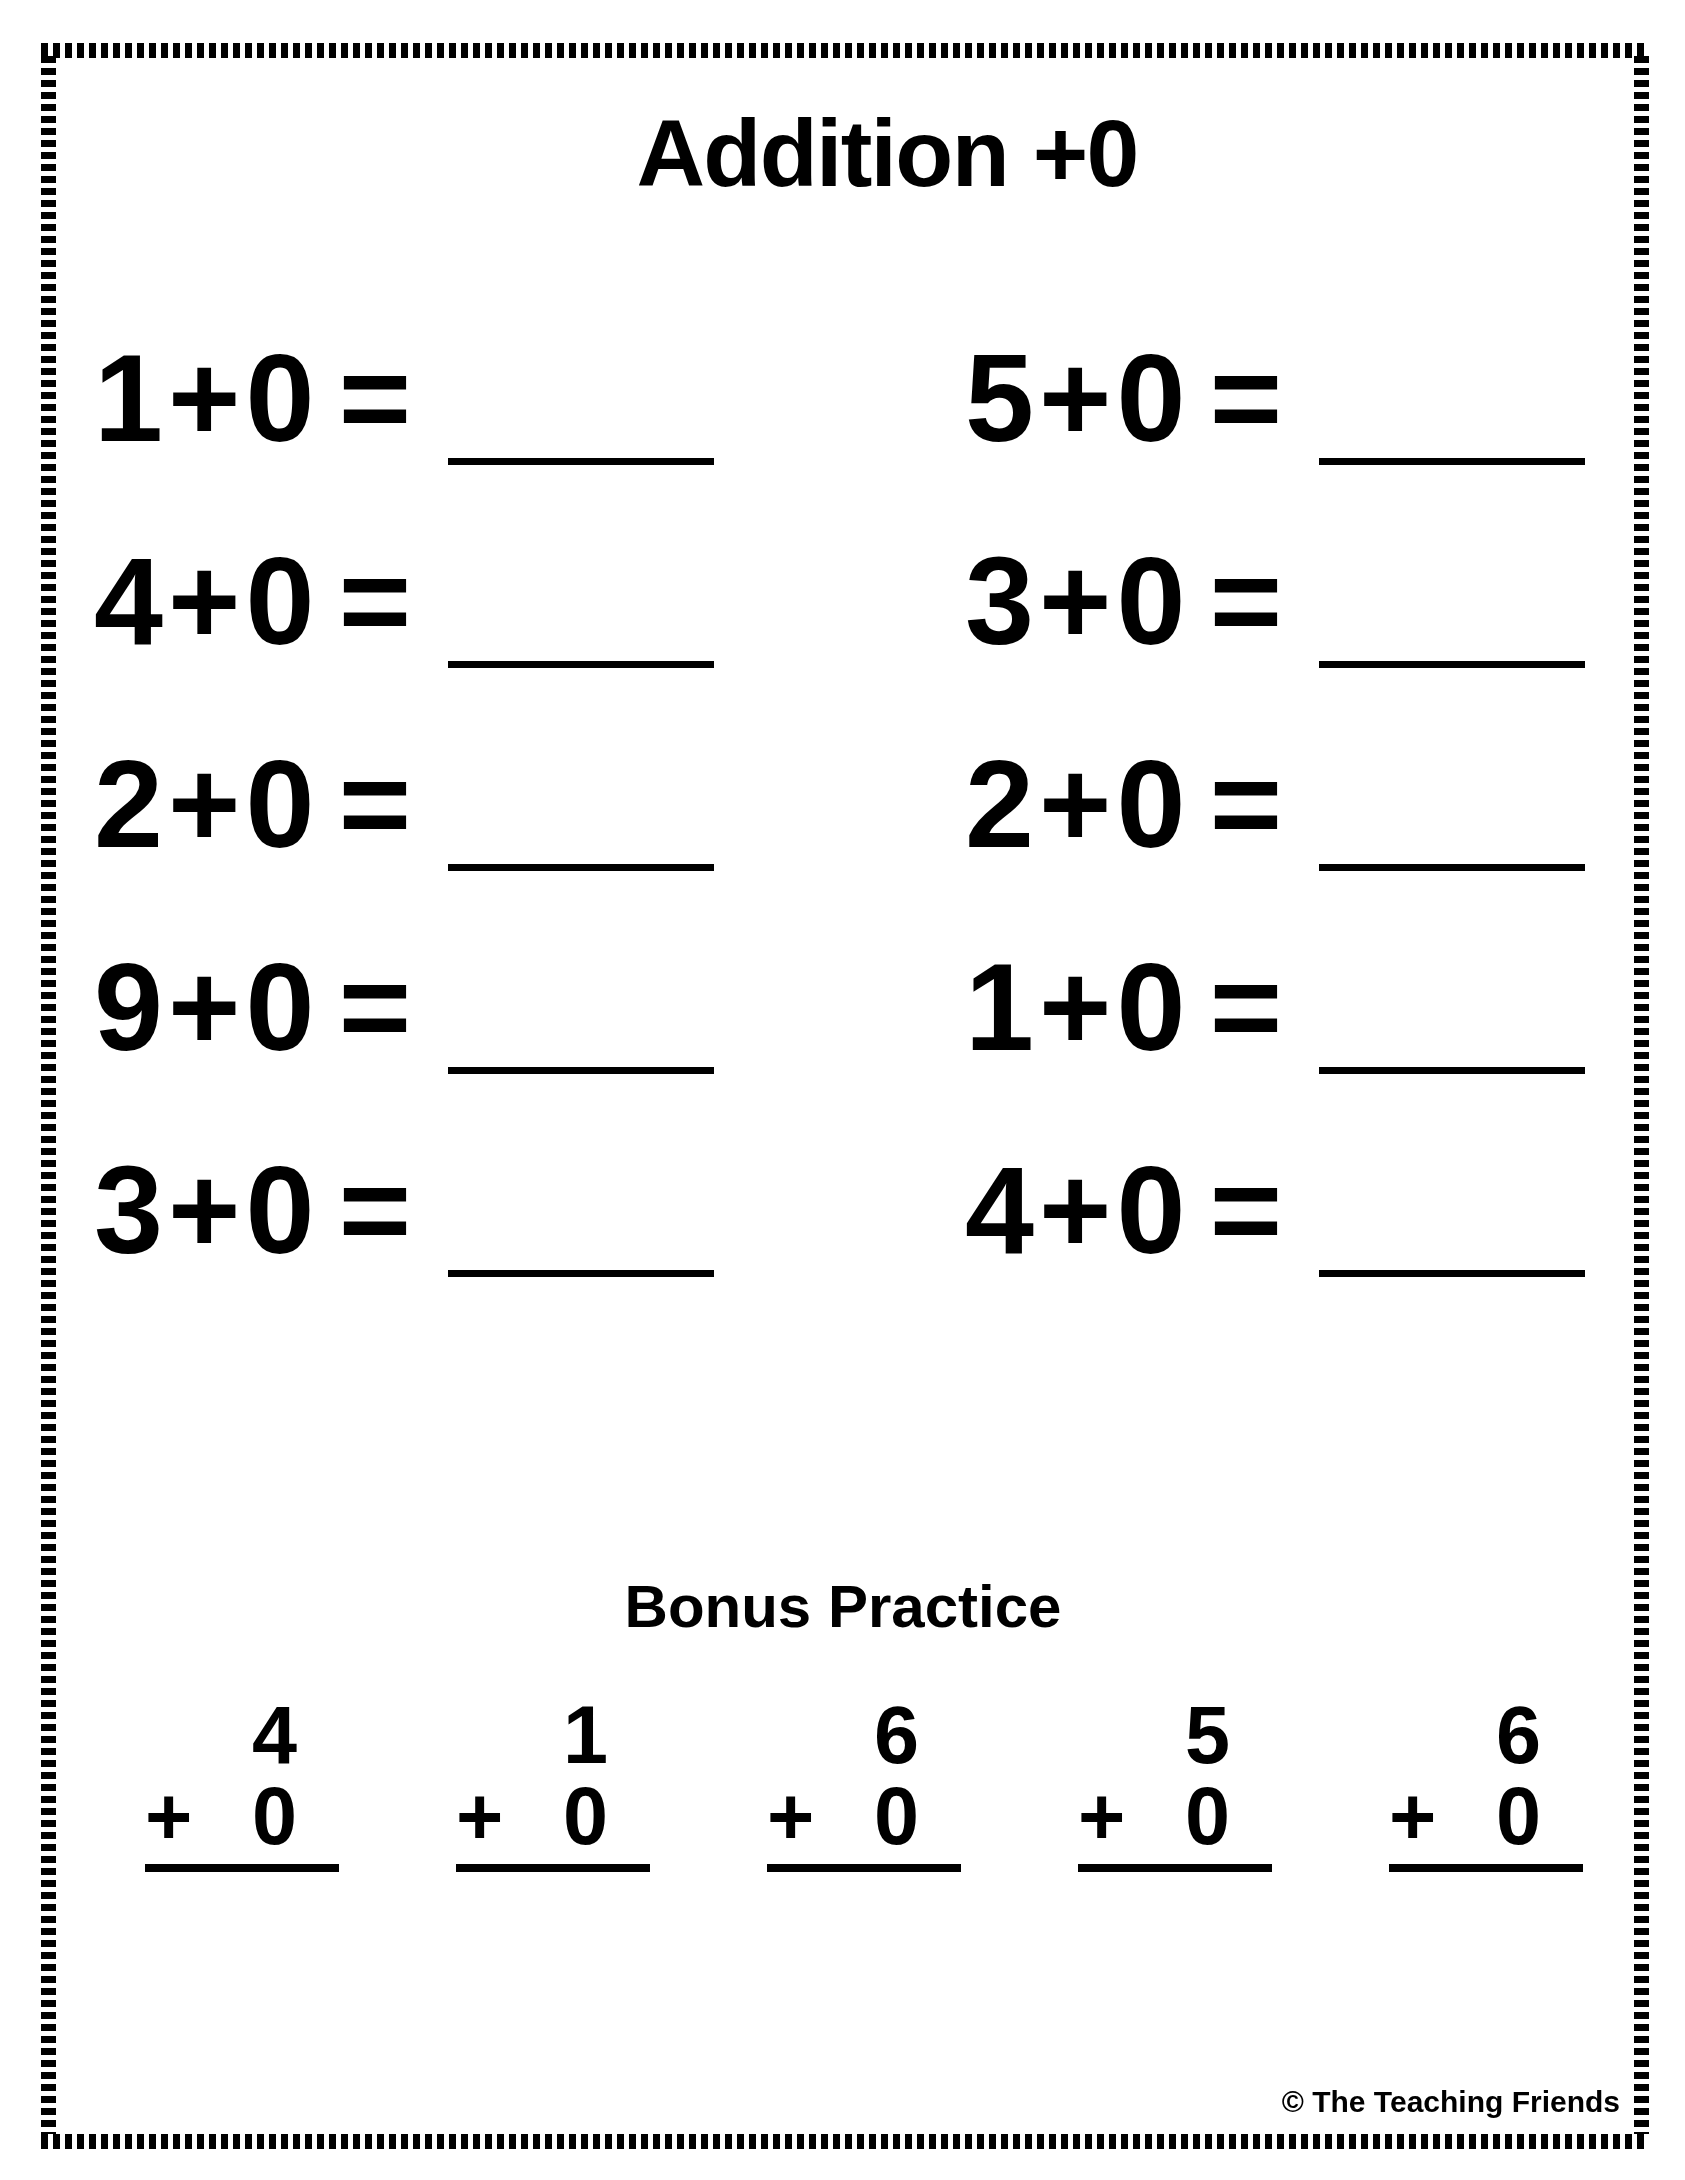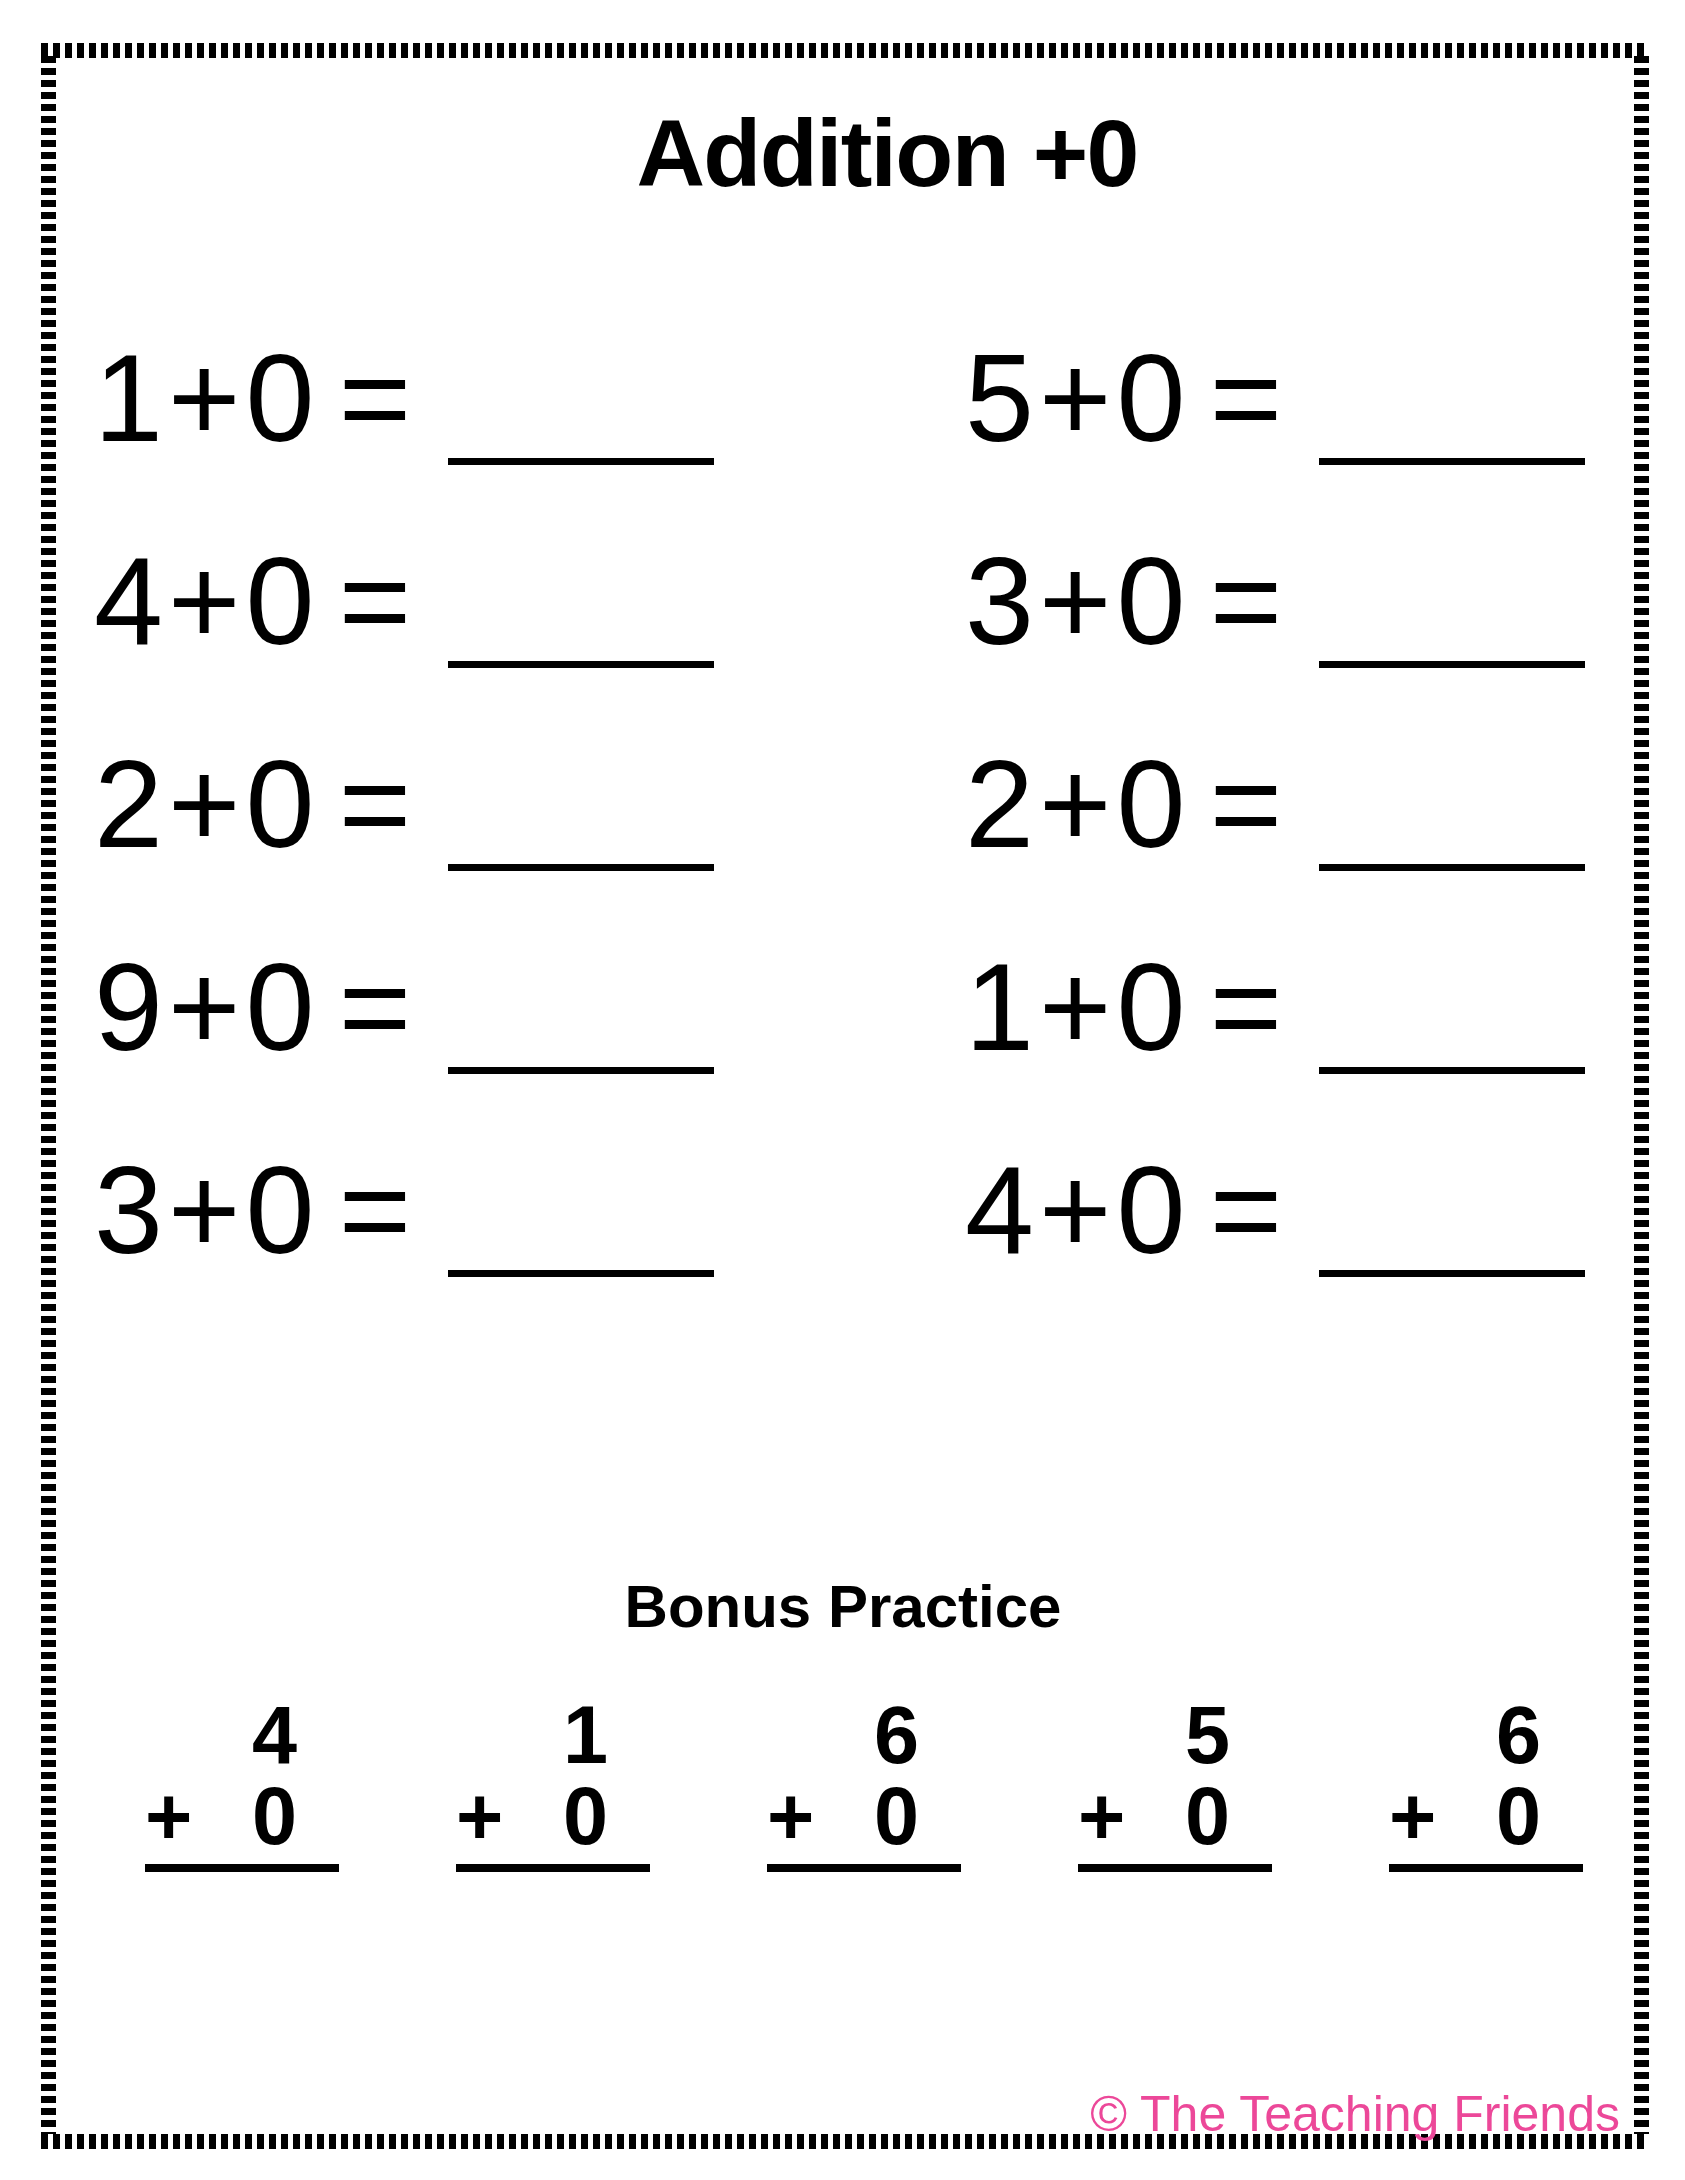--- a/index.html
+++ b/index.html
@@ -27,21 +27,21 @@
     position:absolute;left:0;top:99px;width:100%;margin:0;
     text-align:center;font-size:95px;font-weight:bold;letter-spacing:-1.7px;padding-left:44px;
   }
 
   .grid{
     position:absolute;left:94px;top:297px;
     display:grid;grid-template-columns:871px auto;grid-auto-rows:203px;
   }
   .prow{
     font-size:124px;line-height:203px;white-space:nowrap;
-    letter-spacing:5.1px;font-weight:normal;
+    letter-spacing:5.1px;font-weight:bold;
   }
   .eq{letter-spacing:0;margin-left:19px;margin-right:37px;}
   .blank{
     display:inline-block;width:266px;height:0;
     border-bottom:7.7px solid #000;margin-bottom:-24px;
   }
 
   .bonus-heading{
     position:absolute;left:0;top:1572px;width:100%;margin:0;
     text-align:center;font-size:60px;font-weight:bold;
@@ -52,21 +52,21 @@
   }
   .bprob{
     width:194px;border-bottom:8.5px solid #000;padding-bottom:6.8px;
     font-size:81px;font-weight:bold;line-height:81px;
   }
   .b-top{width:152px;text-align:right;}
   .b-add{width:152px;display:flex;justify-content:space-between;}
 
   .copyright{
     position:absolute;right:66px;top:2085px;
-    font-size:50px;color:#ec4899;font-weight:normal;
+    font-size:30px;color:#000000;font-weight:bold;
   }
 </style>
 </head>
 <body>
 
 <div class="page">
   <div class="b bt"></div>
   <div class="b bb"></div>
   <div class="b bl"></div>
   <div class="b br"></div>

